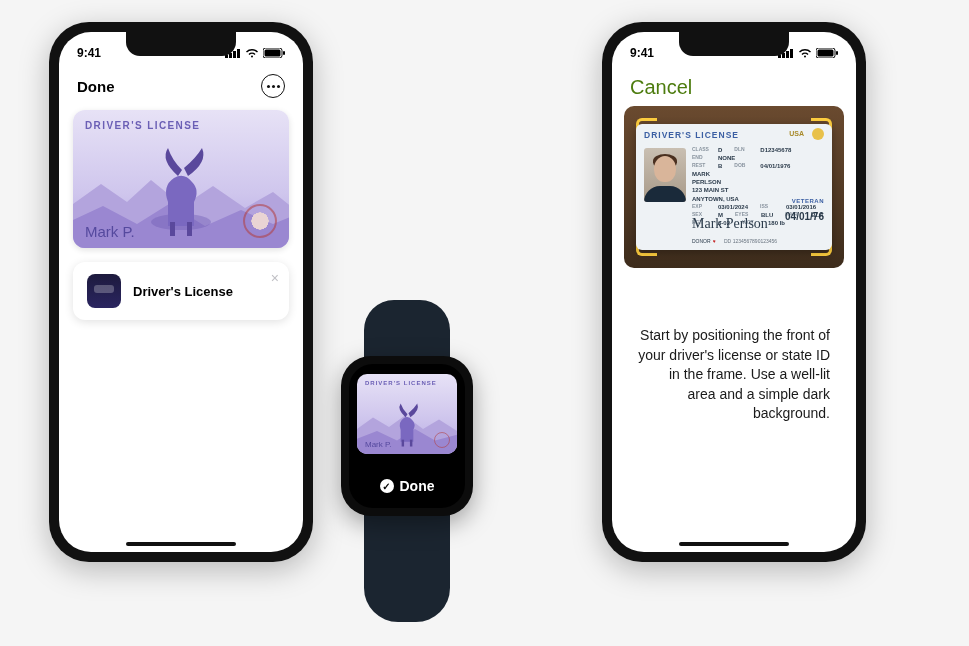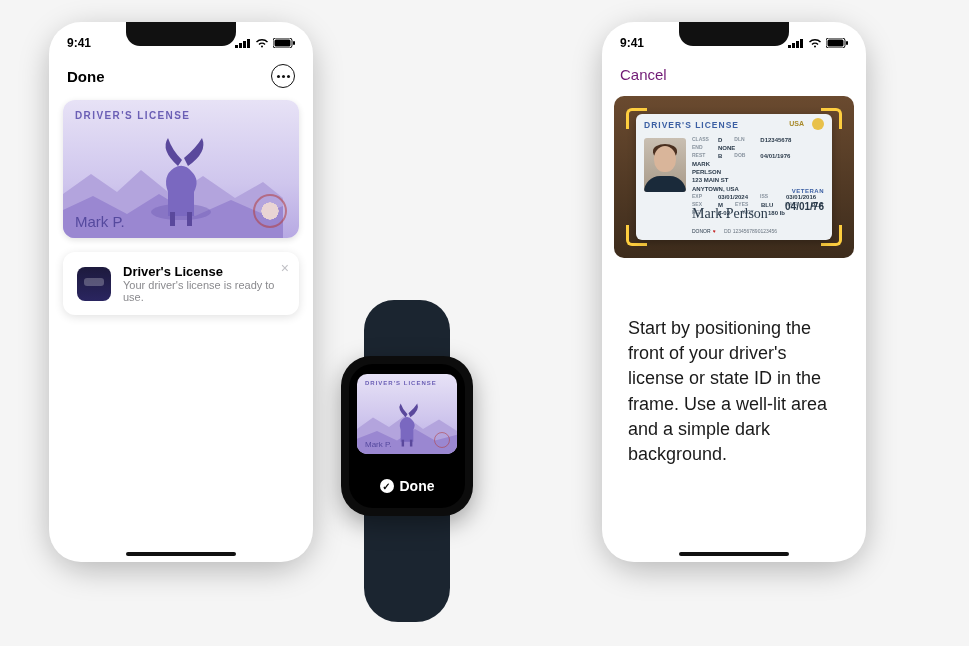--- a/index.html
+++ b/index.html
@@ -11,20 +11,21 @@
     position: relative;
     overflow: hidden;
   }
   
   .iphone {
     position: absolute;
     width: 264px;
     height: 540px;
     border-radius: 40px;
     background: #111;
+    padding: 10px;
     box-shadow: 0 8px 30px rgba(0,0,0,.25);
   }
   .iphone.left { left: 49px; top: 22px; }
   .iphone.right { left: 602px; top: 22px; }
   .iphone .screen {
     width: 100%; height: 100%;
     background: #fff;
     border-radius: 32px;
     overflow: hidden;
     position: relative;
@@ -146,21 +147,21 @@
     position:absolute;bottom:14px;left:0;right:0;text-align:center;
     color:#fff;font-size:14px;font-weight:600;display:flex;justify-content:center;align-items:center;gap:6px;
   }
   .watch .wdone .chk{
     width:14px;height:14px;border-radius:50%;background:#fff;color:#000;
     font-size:10px;display:flex;align-items:center;justify-content:center;
   }
 
   
   .cancel{
-    position:absolute;top:44px;left:18px;color:#701a75;font-size:15px;cursor:pointer;
+    position:absolute;top:44px;left:18px;color:#4d7c0f;font-size:20px;cursor:pointer;
   }
   .scan-frame{
     position:absolute;top:74px;left:12px;right:12px;height:162px;
     background:linear-gradient(180deg,#6a4a2f,#3d2c1c);
     border-radius:10px;display:flex;align-items:center;justify-content:center;
   }
   .scan-frame .corners{position:absolute;inset:12px;}
   .scan-frame .corners::before,.scan-frame .corners::after,
   .scan-frame .c2::before,.scan-frame .c2::after{
     content:"";position:absolute;width:18px;height:18px;border:3px solid #ffcf3f;
@@ -195,22 +196,22 @@
   .bigdate{position:absolute;right:8px;bottom:28px;font-size:10px;font-weight:700;}
   .donor{position:absolute;bottom:6px;left:56px;font-size:5px;}
   .donor .heart{color:#c62828;margin:0 2px;}
   .dd{position:absolute;bottom:6px;left:88px;font-size:5px;color:#6a7580;}
 
   .scan-title{
     position:absolute;top:260px;left:0;right:0;text-align:center;
     font-size:22px;font-weight:700;
   }
   .scan-body{
-    position:absolute;top:294px;left:26px;right:26px;text-align:left;
-    font-size:18px;line-height:1.4;color:#1a1a1a;
+    position:absolute;top:294px;left:26px;right:26px;text-align:right;
+    font-size:14px;line-height:1.4;color:#1a1a1a;
   }
 
   .bighorn {position:absolute;bottom:0;left:50%;transform:translateX(-50%);}
 </style>
 </head>
 <body>
 
 <div class="iphone left">
   <div class="screen">
     <div class="notch"></div>
@@ -258,21 +259,20 @@
       </svg>
       <div class="card-title">DRIVER'S LICENSE</div>
       <div class="card-name">Mark P.</div>
       <div class="seal"></div>
     </div>
 
     <div class="notif">
       <div class="app-icon"></div>
       <div>
         <div class="nt">Driver's License</div>
-        <div class="ns">Your driver's license is ready to use.</div>
       </div>
       <div class="close-x">×</div>
     </div>
 
     <div class="home-indicator"></div>
   </div>
 </div>
 
 <div class="watch">
   <div class="band-top"></div>

